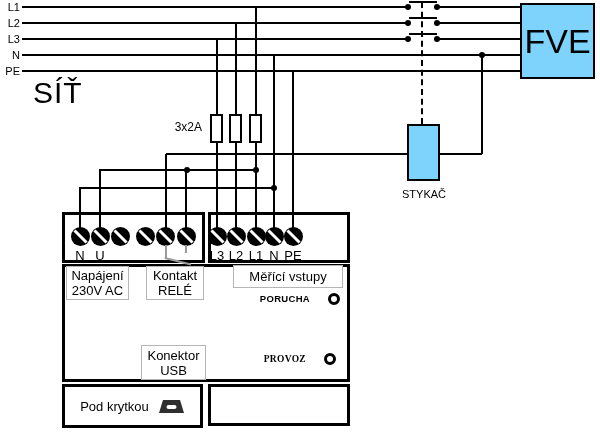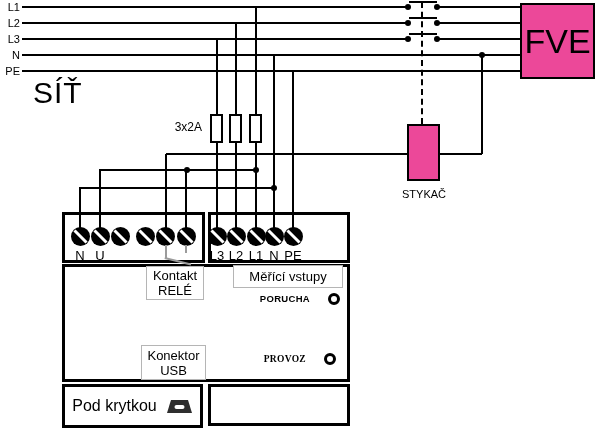--- a/index.html
+++ b/index.html
@@ -6,21 +6,21 @@
   #canvas{
     position:relative;width:600px;height:437px;background:#ffffff;
     font-family:"Liberation Sans",sans-serif;color:#000;overflow:hidden;
   }
   .wh{position:absolute;height:2px;background:#000;}
   .wv{position:absolute;width:2px;background:#000;}
   .dot{position:absolute;width:6px;height:6px;border-radius:50%;background:#000;}
   .jdot{position:absolute;width:6px;height:6px;border-radius:50%;background:#000;}
   .dash{position:absolute;width:0;border-left:2px dashed #000;}
   .fuse{position:absolute;width:13px;height:29px;border:2px solid #000;background:#fff;box-sizing:border-box;}
-  .box2{position:absolute;border:2px solid #000;background:#ec4899;box-sizing:border-box;text-align:center;}
+  .box2{position:absolute;border:2px solid #000;background:#7dd3fc;box-sizing:border-box;text-align:center;}
   .box3{position:absolute;border:3px solid #000;box-sizing:border-box;background:transparent;}
   .boxw{background:#fff;}
   .term{position:absolute;width:19px;height:19px;border-radius:50%;background:#000;overflow:hidden;}
   .term::after{content:"";position:absolute;left:1px;top:8px;width:17px;height:3px;background:#fff;transform:rotate(45deg);}
   .tlabel{position:absolute;font-size:13px;text-align:center;line-height:13px;}
   .buslabel{position:absolute;left:0;width:20px;text-align:right;font-size:11px;line-height:14px;}
   .lblbox{position:absolute;border:1px solid #b5b5b5;background:#fff;box-sizing:border-box;
           display:flex;flex-direction:column;justify-content:center;text-align:center;
           font-size:13px;line-height:15px;}
   .ledrow{position:absolute;display:flex;justify-content:flex-end;align-items:center;gap:18px;}
@@ -118,20 +118,24 @@
   <div class="grayv" style="left:185px;top:245px;height:8px;"></div>
 
   <div class="tlabel" style="left:70px;top:249px;width:20px;">N</div>
   <div class="tlabel" style="left:90px;top:249px;width:20px;">U</div>
   <div class="tlabel" style="left:205px;top:249px;width:24px;">L3</div>
   <div class="tlabel" style="left:224px;top:249px;width:24px;">L2</div>
   <div class="tlabel" style="left:244px;top:249px;width:24px;">L1</div>
   <div class="tlabel" style="left:262px;top:249px;width:24px;">N</div>
   <div class="tlabel" style="left:281px;top:249px;width:24px;">PE</div>
 
+  <div class="lblbox" style="left:66px;top:266px;width:63px;height:34px;">
+    <span>Napájení</span>
+    <span>230V AC</span>
+  </div>
   <div class="lblbox" style="left:146px;top:266px;width:58px;height:34px;text-align:center;">
     <span>Kontakt</span>
     <span>RELÉ</span>
   </div>
   <div class="lblbox" style="left:233px;top:265px;width:110px;height:23px;">
     <span>Měřící vstupy</span>
   </div>
   <div class="lblbox" style="left:141px;top:345px;width:65px;height:35px;">
     <span>Konektor</span>
     <span>USB</span>
@@ -140,20 +144,20 @@
   <div class="ledrow" style="left:230px;top:292px;width:110px;height:13px;">
     <span class="ledtxt">PORUCHA</span>
     <span class="led"></span>
   </div>
   <div class="ledrow" style="left:230px;top:352px;width:106px;height:13px;font-family:Liberation Serif, serif;">
     <span class="ledtxt">PROVOZ</span>
     <span class="led"></span>
   </div>
 
   <div style="position:absolute;left:62px;top:384px;width:141px;height:44px;display:flex;align-items:center;justify-content:center;gap:9px;">
-    <span style="font-size:16px;">Pod krytkou</span>
+    <span style="font-size:13px;">Pod krytkou</span>
     <svg width="27" height="15" viewBox="0 0 27 15">
       <polygon points="5,1 22,1 26,14 1,14" fill="#2e2e2e"></polygon>
       <rect x="8.5" y="6" width="10" height="4" rx="2" fill="#ffffff"></rect>
     </svg>
   </div>
 
 </div>
 
 </body></html>

